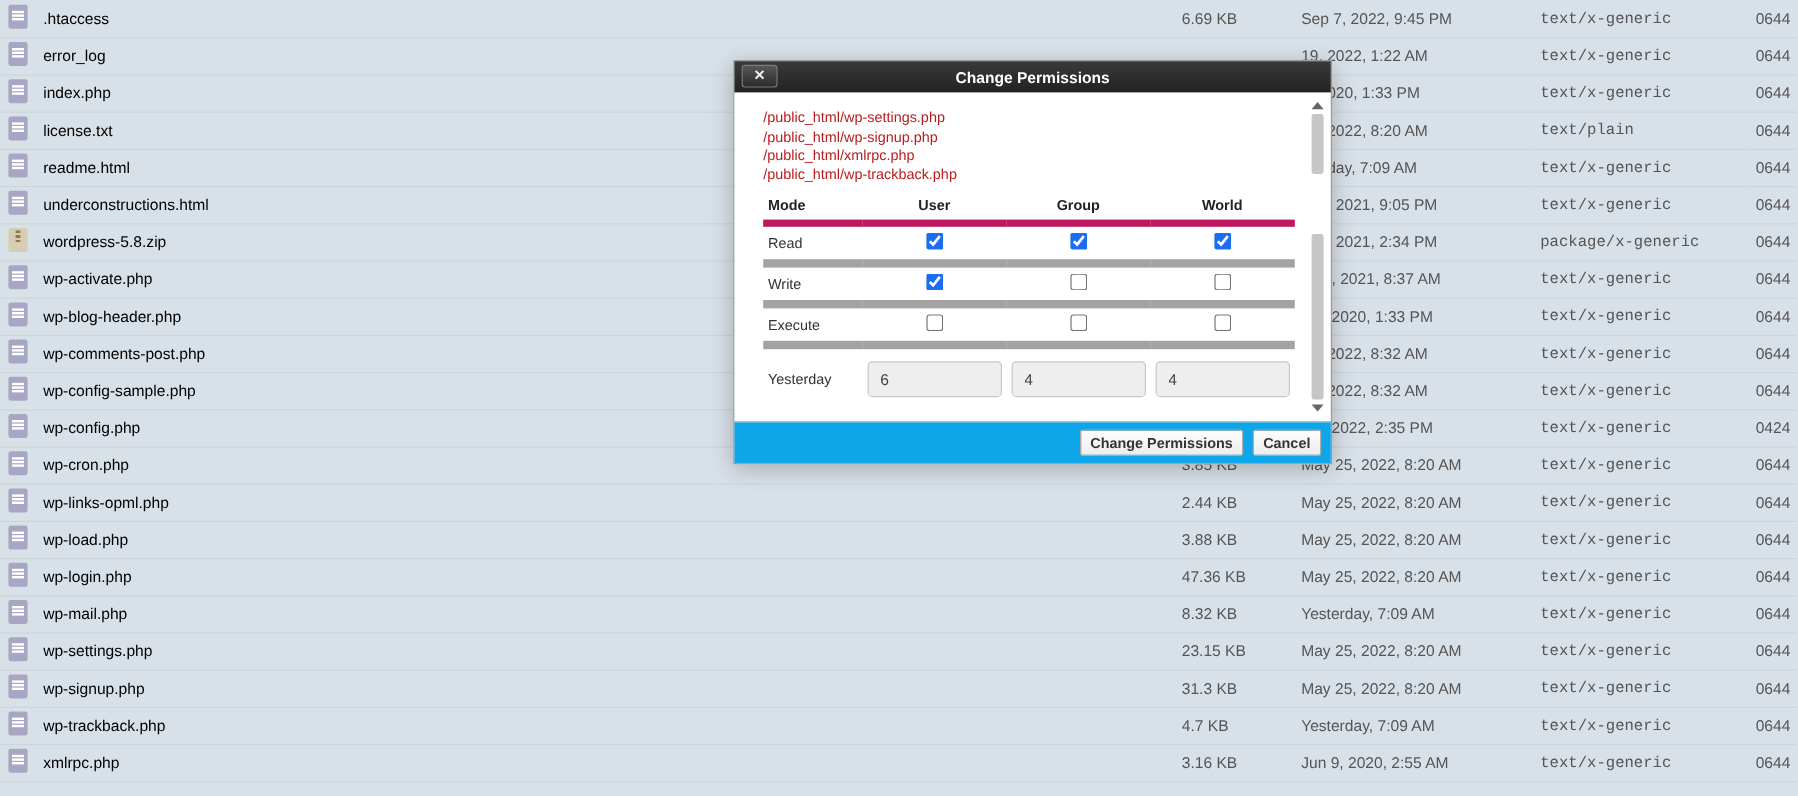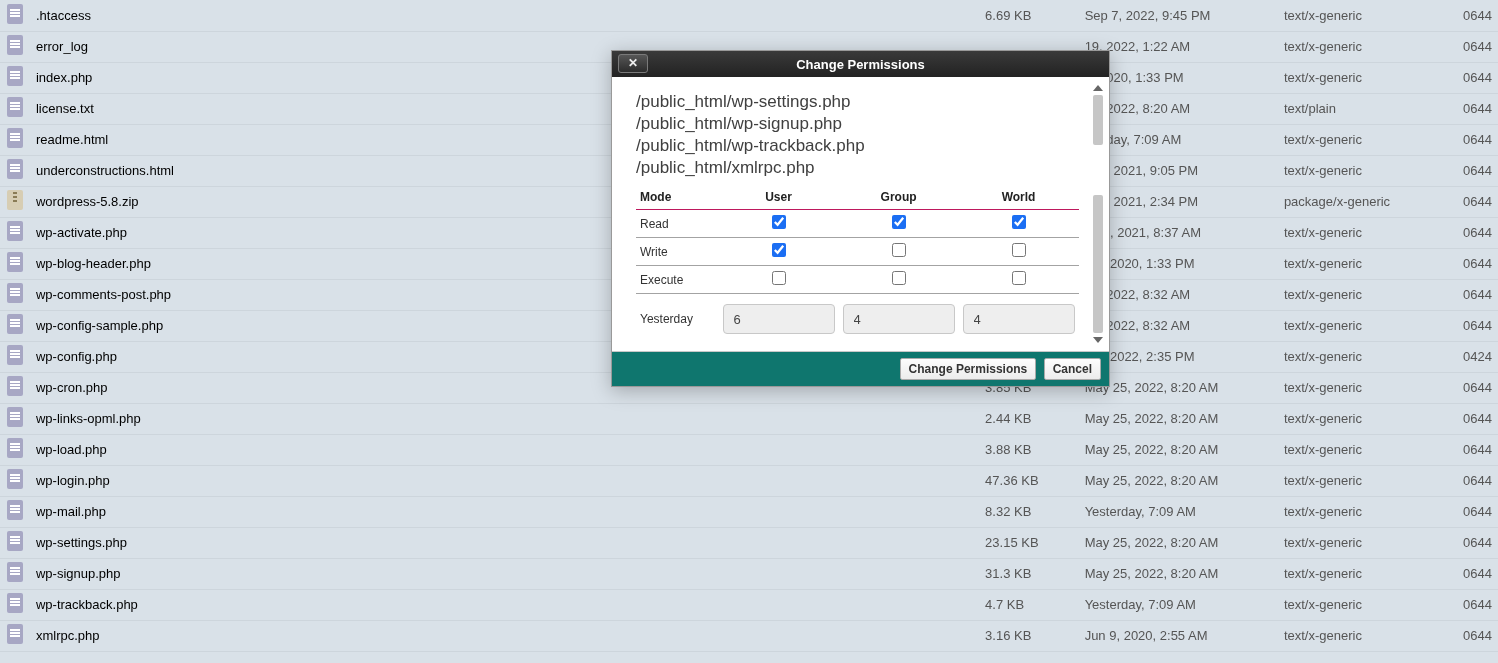--- a/index.html
+++ b/index.html
@@ -13,21 +13,21 @@
     overflow: hidden;
     position: relative;
   }
   .file-table { width: 100%; border-collapse: collapse; }
   .file-table tr { height: 31px; border-bottom: 1px solid #cdd5dc; }
   .file-table td { padding: 0 6px; vertical-align: middle; white-space: nowrap; }
   .col-icon { width: 30px; text-align: center; }
   .col-name { width: 960px; color: #000000; }
   .col-size { width: 100px; }
   .col-date { width: 200px; }
-  .col-type { width: 180px; }
+  .col-type { width: 180px; font-family: Liberation Mono, monospace; }
   .col-perm { }
   .file-icon {
     display: inline-block;
     width: 16px; height: 20px;
     background: #a7a7c4;
     border-radius: 2px;
     position: relative;
   }
   .file-icon::after {
     content: '';
@@ -84,24 +84,24 @@
     font-size: 12px;
     line-height: 16px;
     text-align: center;
     cursor: pointer;
   }
   .dialog-body {
     padding: 14px 12px 10px 24px;
     position: relative;
     height: 274px;
   }
-  .file-paths { font-size: 17px; color: #404040; line-height: 1.3; margin-bottom: 6px; }
+  .file-paths { font-size: 12px; color: #b91c1c; line-height: 1.3; margin-bottom: 6px; }
   .perm-table { width: 96%; border-collapse: collapse; font-size: 12px; }
-  .perm-table th { text-align: left; font-weight: bold; padding: 5px 4px; border-bottom: 1px solid #be185d; color: #222; }
-  .perm-table td { padding: 5px 4px; border-bottom: 1px solid #a3a3a3; color: #333; }
+  .perm-table th { text-align: left; font-weight: bold; padding: 5px 4px; border-bottom: 6px solid #be185d; color: #222; }
+  .perm-table td { padding: 5px 4px; border-bottom: 7px solid #a3a3a3; color: #333; }
   .perm-table th.center, .perm-table td.center { text-align: center; }
   .perm-row-label { width: 110px; }
   .perm-input-row td { border-bottom: none; padding-top: 10px; }
   .perm-input {
     width: 112px; height: 30px;
     background: #eee;
     border: 1px solid #c8c8c8;
     border-radius: 4px;
     padding: 0 10px;
     color: #444;
@@ -124,21 +124,21 @@
     width: 0; height: 0;
     border-left: 5px solid transparent;
     border-right: 5px solid transparent;
     cursor: pointer;
   }
   .scroll-arrow.up { border-bottom: 6px solid #666; margin-bottom: 4px; }
   .scroll-arrow.down { border-top: 6px solid #666; margin-top: 4px; }
   .scroll-track { flex: 1; width: 14px; background: transparent; position: relative; }
   .scroll-thumb { position: absolute; left: 2px; width: 10px; background: #c6c6c6; border-radius: 2px; }
   .dialog-footer {
-    background: #0f766e;
+    background: #0ea5e9;
     border-top: 1px solid #c8c8c8;
     padding: 6px 8px;
     text-align: right;
   }
   .dlg-btn {
     background: linear-gradient(#fdfdfd, #ececec);
     border: 1px solid #aaa;
     border-radius: 2px;
     padding: 3px 8px;
     font-size: 12px;
@@ -328,22 +328,22 @@
   <div class="dialog-titlebar">
     <div class="dialog-close">
       <span>✕</span>
     </div>
     <span>Change Permissions</span>
   </div>
   <div class="dialog-body">
     <div class="file-paths">
       <div>/public_html/wp-settings.php</div>
       <div>/public_html/wp-signup.php</div>
+      <div>/public_html/xmlrpc.php</div>
       <div>/public_html/wp-trackback.php</div>
-      <div>/public_html/xmlrpc.php</div>
     </div>
     <table class="perm-table">
       <thead>
         <tr>
           <th class="perm-row-label">Mode</th>
           <th class="center">User</th>
           <th class="center">Group</th>
           <th class="center">World</th>
         </tr>
       </thead>

